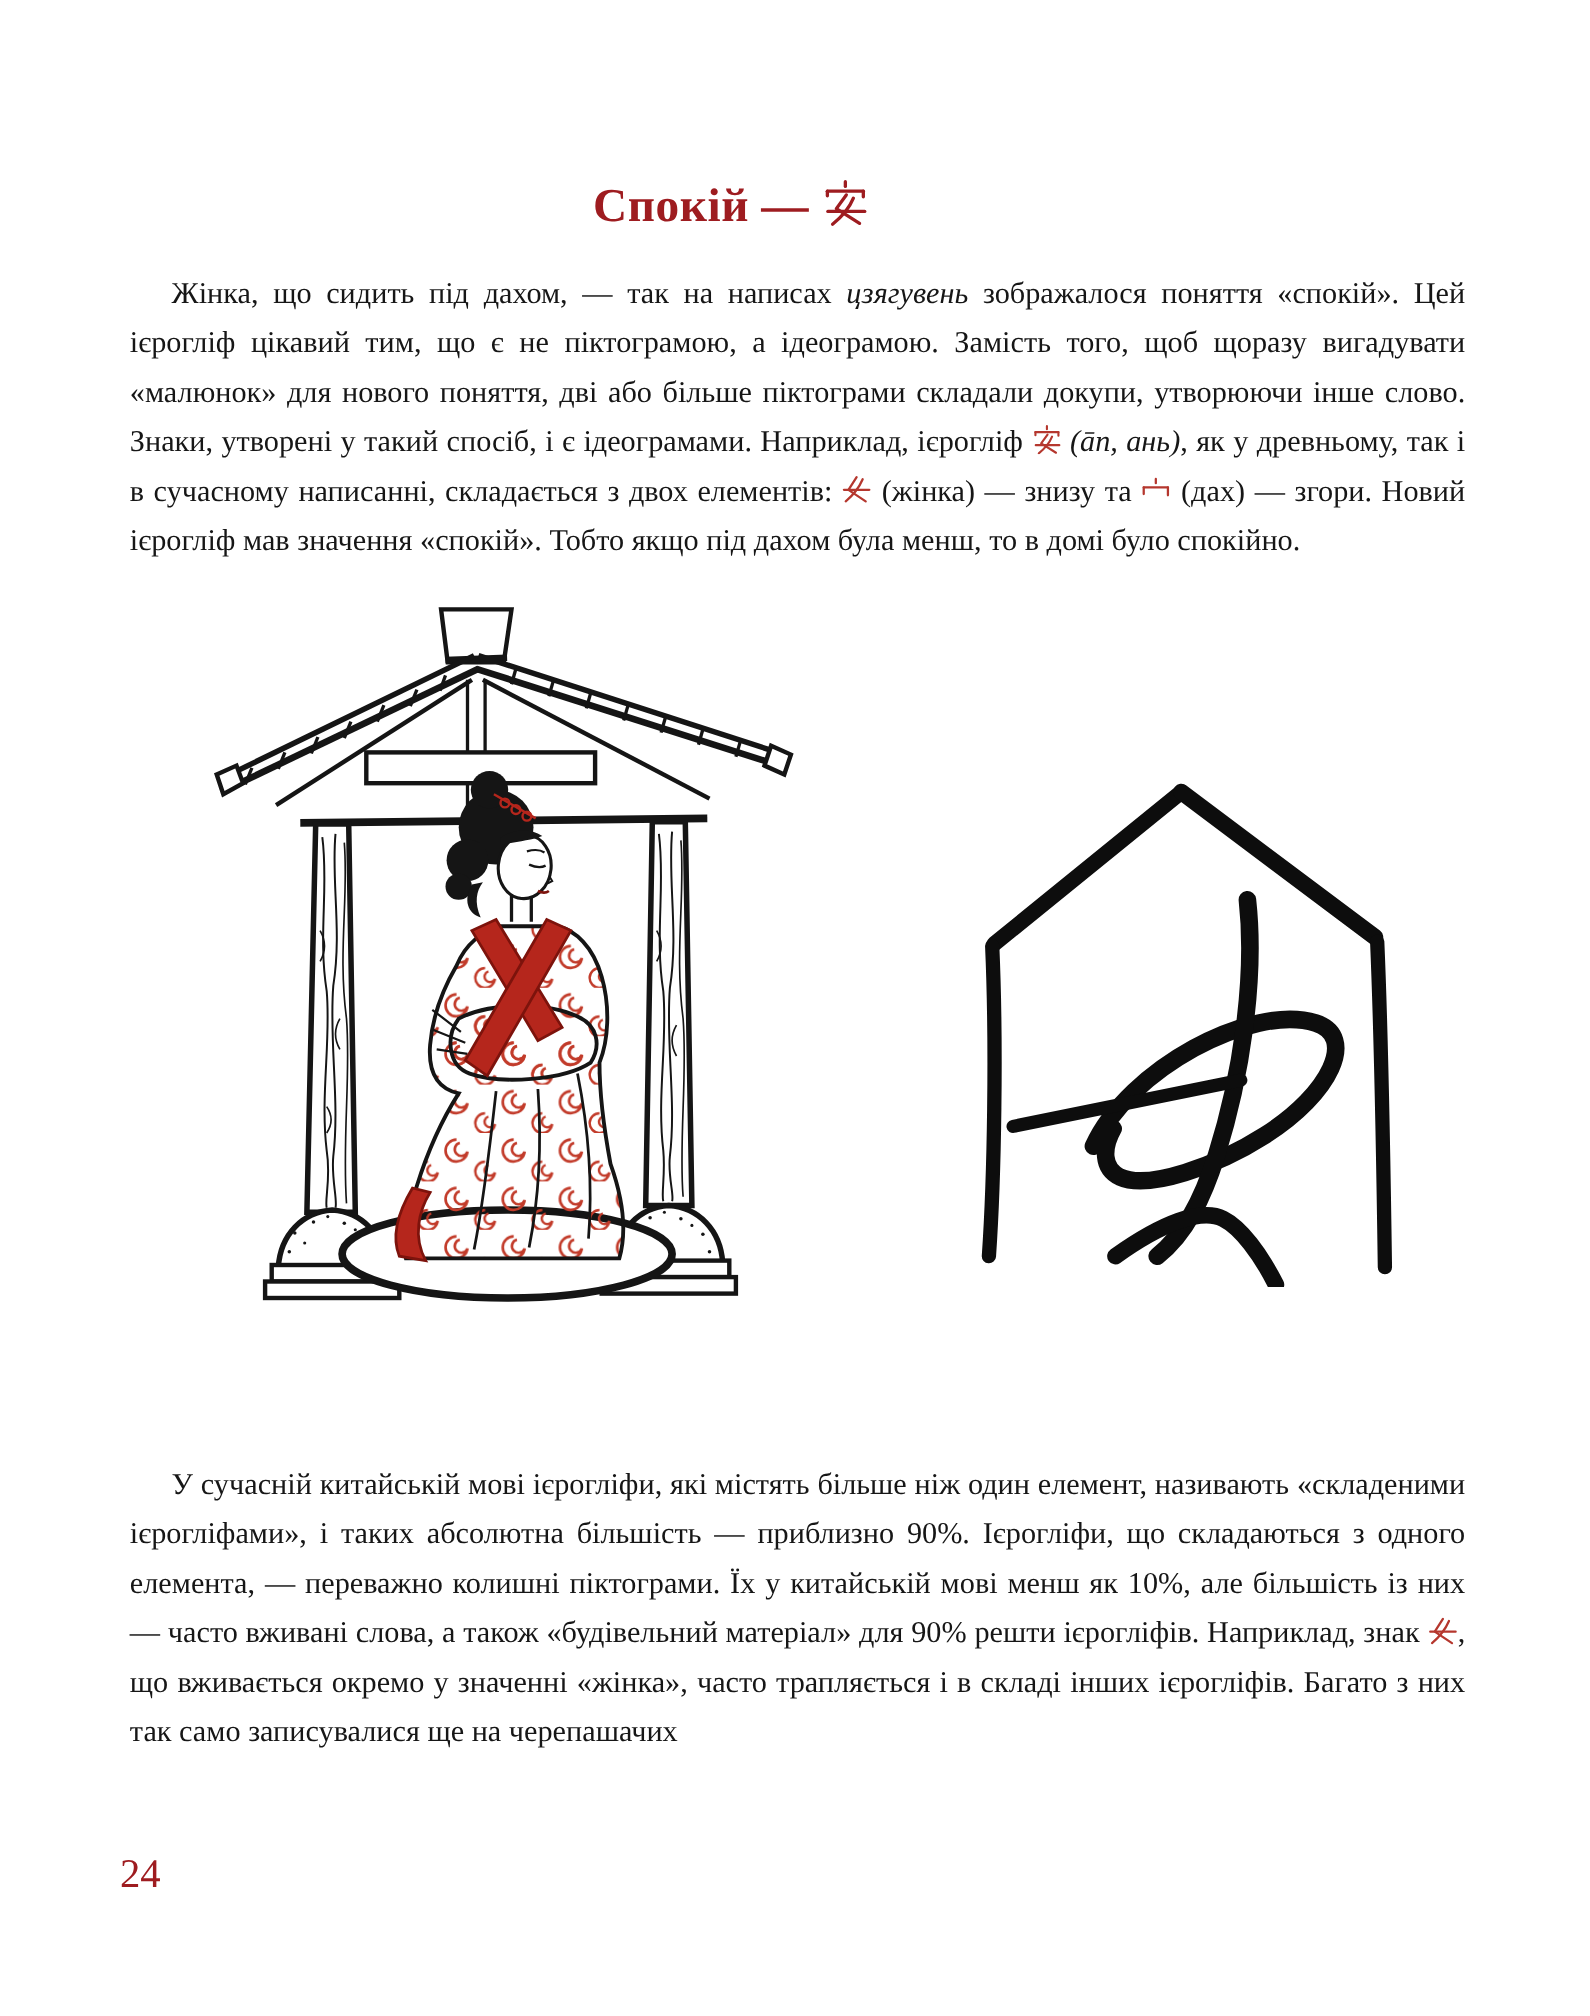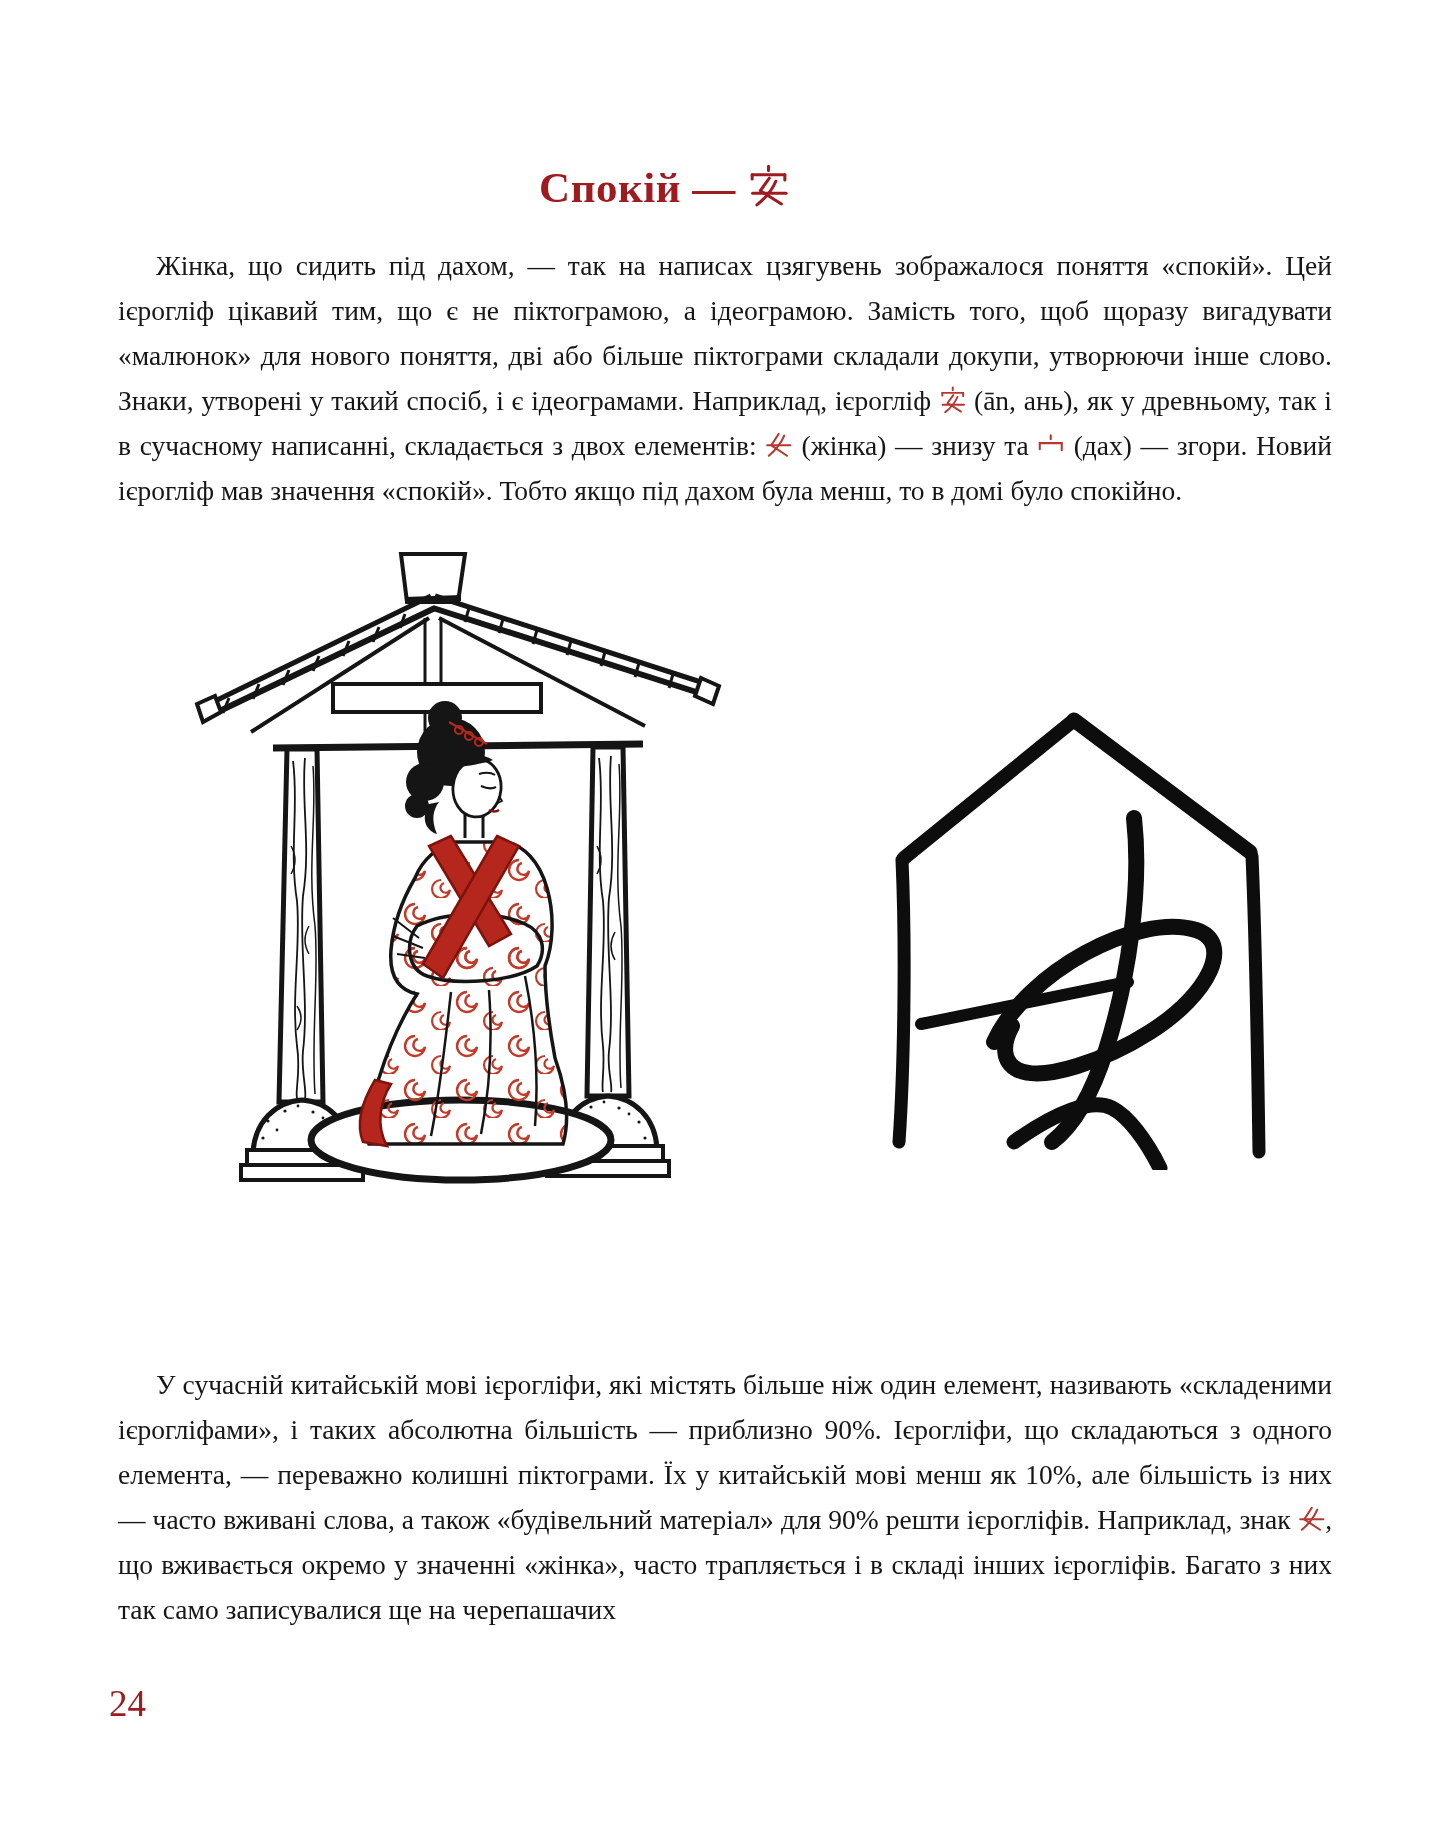--- a/index.html
+++ b/index.html
@@ -13,22 +13,22 @@
     position:absolute;top:163px;left:0;width:1329px;
     text-align:center;font-size:43px;font-weight:bold;
     color:#9e1c20;letter-spacing:.5px;margin:0;
   }
   .body-para{
     position:absolute;left:118px;width:1214px;margin:0;
     font-size:27.5px;line-height:45px;text-align:justify;
     text-indent:38px;color:#161616;
   }
   #para1{top:243px;}
-  #para2{top:1326px;margin-top:36px;}
-  .italic{}
+  #para2{top:1326px;}
+  .italic{font-style:italic;}
   .red-glyph{color:#b5372e;}
   .glyph{display:inline-block;width:1em;height:1em;vertical-align:-0.12em;line-height:1;}
   .glyph svg{width:100%;height:100%;display:block;}
   .fig{position:absolute;}
   #fig-woman{left:193px;top:546px;width:532px;height:640px;}
   #fig-glyph{left:866px;top:690px;width:428px;height:480px;}
   .page-number{
     position:absolute;left:109px;top:1682px;
     font-size:37px;color:#9e1c20;
   }

